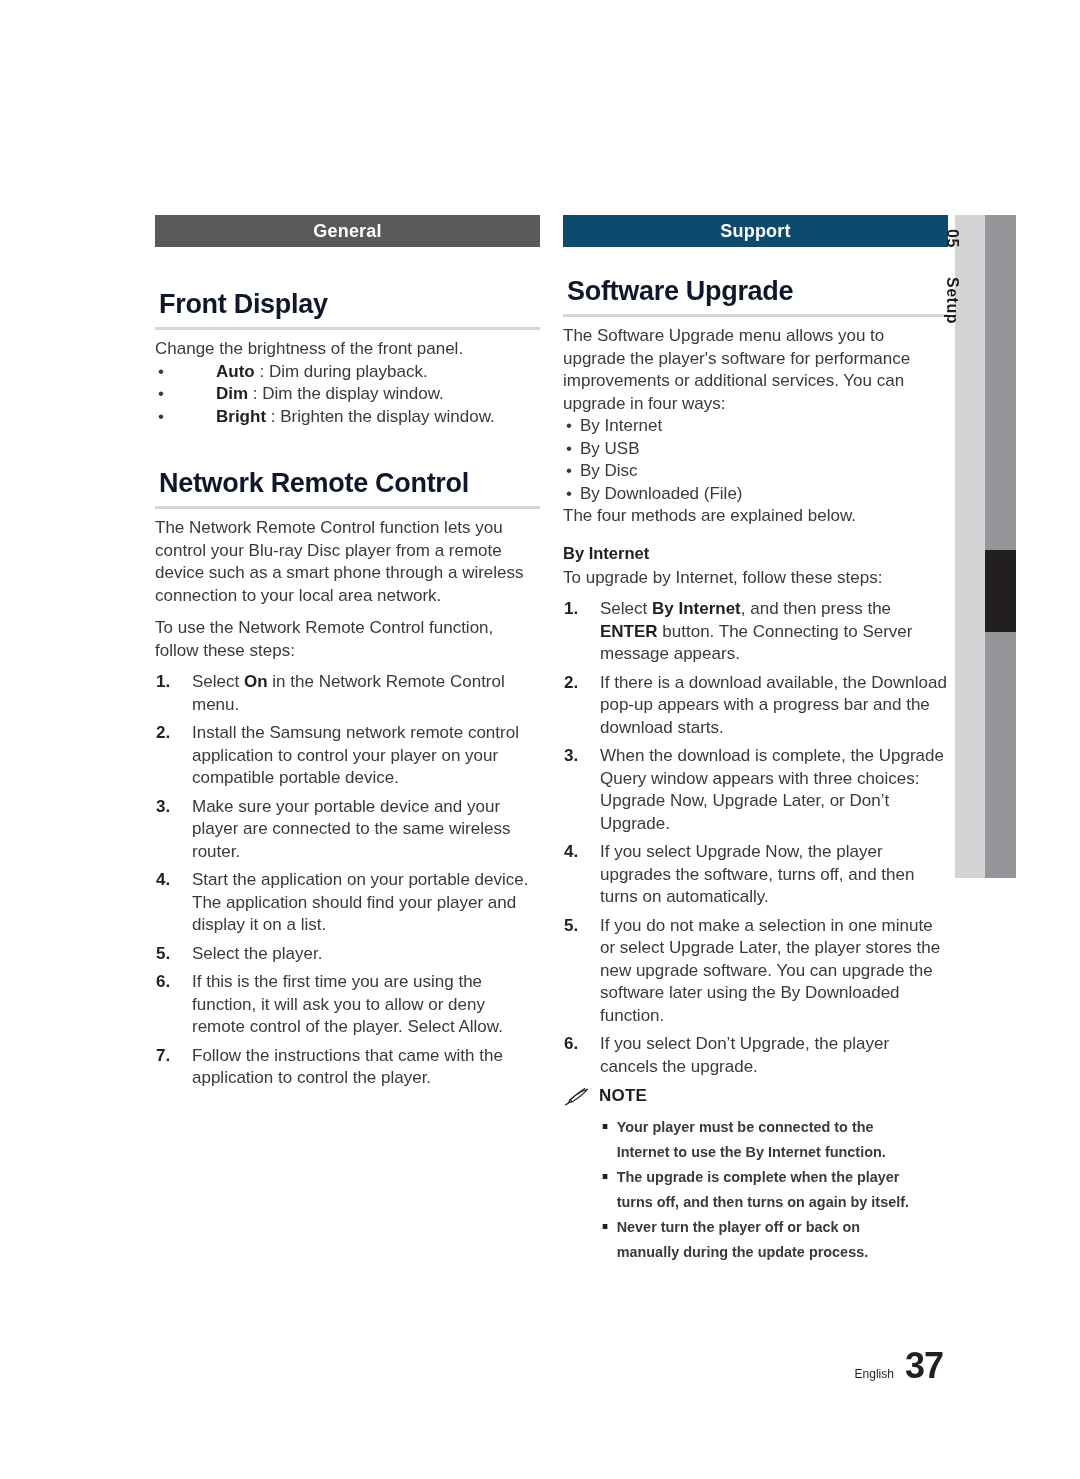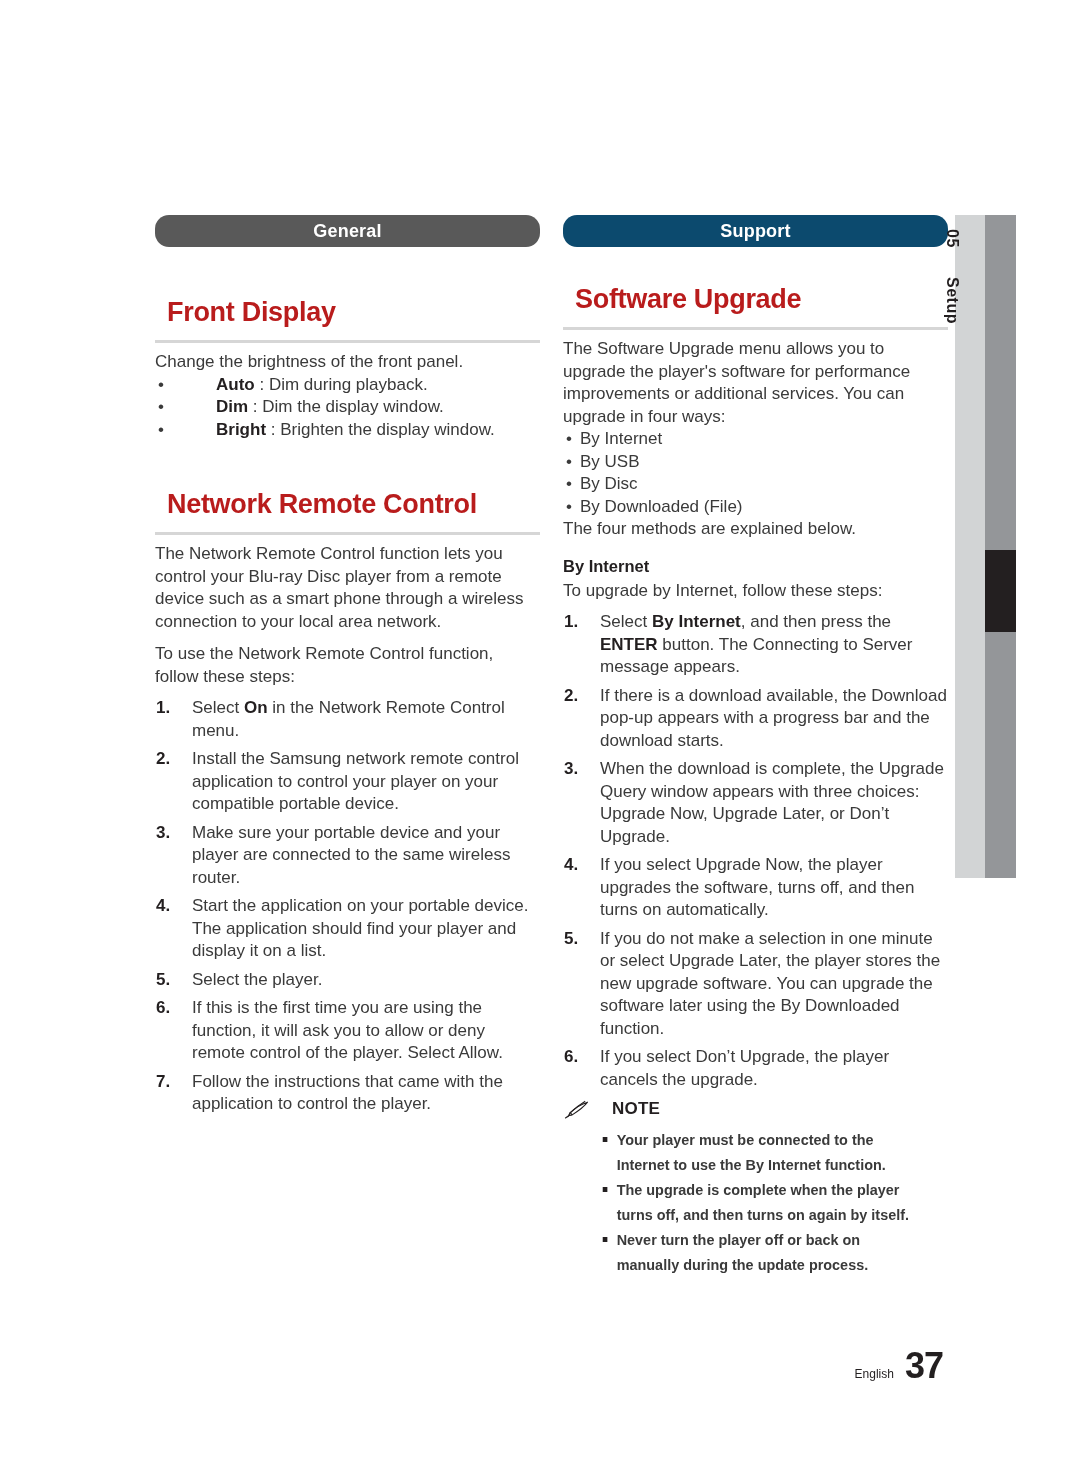--- a/index.html
+++ b/index.html
@@ -34,31 +34,30 @@
 
   
   .banner {
     height: 32px;
     line-height: 32px;
     text-align: center;
     color: #ffffff;
     font-weight: bold;
     font-size: 18px;
     letter-spacing: .2px;
-    border-radius: 14px;
   }
 
   
   h1.sec {
     font-size: 27px;
     font-weight: bold;
-    margin: 12px;
+    margin: 4px;
     padding: 0;
     letter-spacing: -.3px;
-    color: #b91c1c;
+    color: #0f172a;
   }
   .left-pad  { padding-top: 38px; }
   .right-pad { padding-top: 25px; }
   .rule {
     height: 3px;
     background: #d6d6d6;
     margin-top: 7px;
     margin-bottom: 8px;
   }
 
@@ -139,21 +138,21 @@
   }
   .note-icon {
     position: absolute;
     left: 0px;
     top: 1px;
     width: 26px;
     height: 20px;
   }
   .note-title {
     position: absolute;
-    left: 49px;
+    left: 36px;
     top: 0px;
     font-size: 17px;
     font-weight: bold;
     color: #231f20;
     letter-spacing: .2px;
   }
   ul.note-list {
     list-style: none;
     margin: 4px 0 0 0;
     padding: 0 0 0 36px;

